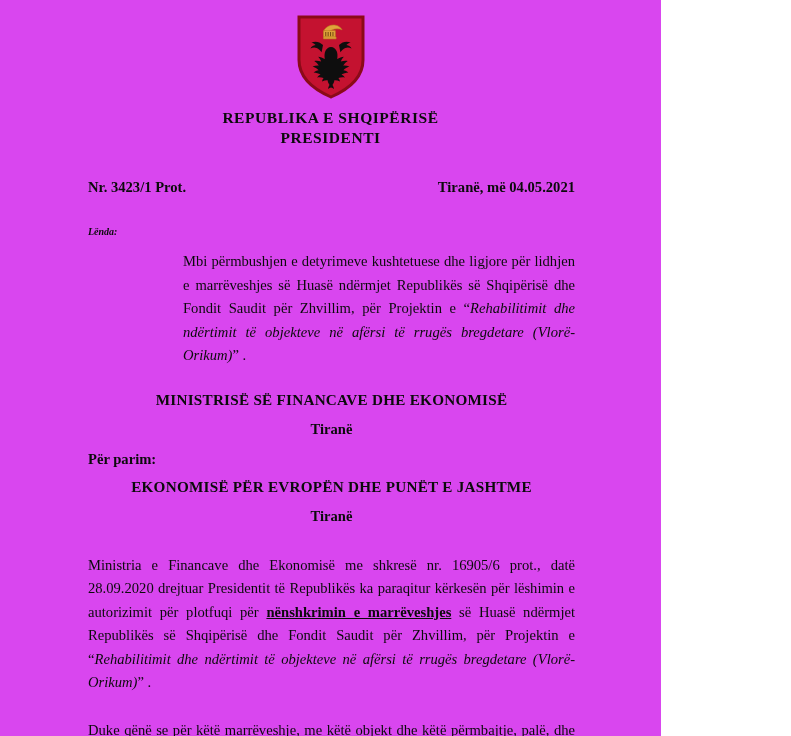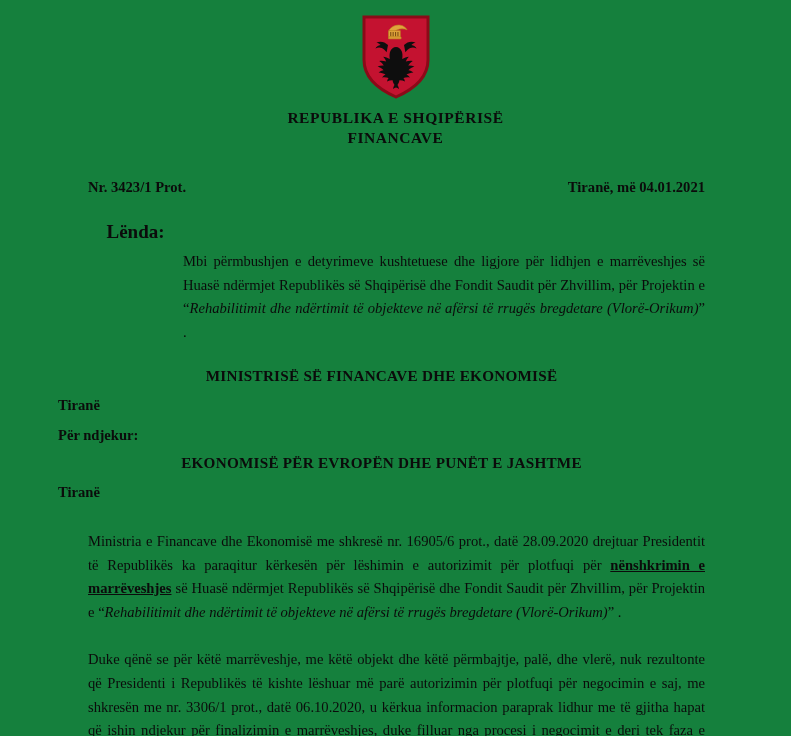--- a/index.html
+++ b/index.html
@@ -10,24 +10,24 @@
   body {
     width: 791px;
     height: 736px;
     overflow: hidden;
     font-family: "Liberation Serif", "DejaVu Serif", serif;
     color: #0b0b0b;
     position: relative;
   }
 
   .page {
-    width: 791px;
+    width: 661px;
     height: 736px;
     position: relative;
-    background: #15803d;
+    background: #d946ef;
     box-sizing: border-box;
   }
 
   
   .letterhead {
     text-align: center;
     padding-top: 14px;
   }
   .crest-wrap {
     display: flex;
@@ -67,53 +67,53 @@
   .ref-right { white-space: nowrap; }
 
   
   .subject-block {
     display: flex;
     margin: 0 86px 0 88px;
     padding-top: 24px;
   }
   .subject-label {
     font-weight: bold;
-    font-size: 19px;
+    font-style: italic;
+    font-size: 10px;
     width: 95px;
     flex: none;
     line-height: 23.5px;
-    text-align: center;
   }
   .subject-text {
     flex: 1;
     text-align: justify;
     font-size: 14.6px;
     line-height: 23.5px;
     hyphens: none;
     margin-top: 30px;
   }
   .subject-text .it { font-style: italic; }
 
   
   .addressee {
-    margin: 0 86px 0 58px;
+    margin: 0 86px 0 88px;
   }
   .addressee-heading {
     text-align: center;
     font-weight: bold;
     font-size: 15.2px;
     letter-spacing: 0.25px;
     padding-top: 22px;
     line-height: 20px;
   }
   .addressee-heading.second {
     padding-top: 8px;
   }
   .city {
-    text-align: left;
+    text-align: center;
     font-weight: bold;
     font-size: 14.6px;
     padding-top: 9px;
     line-height: 20px;
   }
   .cc-label {
     font-weight: bold;
     font-size: 14.6px;
     padding-top: 10px;
     line-height: 20px;
@@ -188,40 +188,40 @@
                    c0.6 -1.7 1.6 -3.3 3 -4.8 c-2.2 0.2 -4.4 1 -6.6 2.3
                    c0.5 -2.7 0.4 -5.5 -0.6 -7.9 c-1 -2.4 -3 -4.1 -5.6 -4.1 z"></path>
 
           <path d="M38 69 c-1.6 1.6 -2.6 3.6 -3 5.9 c1.1 -0.8 2.1 -1.3 3 -1.5
                    c0.9 0.2 1.9 0.7 3 1.5 c-0.4 -2.3 -1.4 -4.3 -3 -5.9 z"></path>
         </g>
       </svg>
     </div>
 
     <div class="org-title">REPUBLIKA E SHQIPËRISË</div>
-    <div class="org-sub">FINANCAVE</div>
+    <div class="org-sub">PRESIDENTI</div>
   </div>
 
   <div class="ref-row">
     <span class="ref-left">Nr. 3423/1 Prot.</span>
-    <span class="ref-right">Tiranë, më 04.01.2021</span>
+    <span class="ref-right">Tiranë, më 04.05.2021</span>
   </div>
 
   <div class="subject-block">
     <div class="subject-label">Lënda:</div>
     <div class="subject-text">
       <span>Mbi përmbushjen e detyrimeve kushtetuese dhe ligjore për lidhjen e marrëveshjes së Huasë ndërmjet Republikës së Shqipërisë dhe Fondit Saudit për Zhvillim, për Projektin e “</span><span class="it">Rehabilitimit dhe ndërtimit të objekteve në afërsi të rrugës bregdetare (Vlorë-Orikum)</span><span>” .</span>
     </div>
   </div>
 
   <div class="addressee">
     <div class="addressee-heading">MINISTRISË SË FINANCAVE DHE EKONOMISË</div>
     <div class="city">Tiranë</div>
 
-    <div class="cc-label">Për ndjekur:</div>
+    <div class="cc-label">Për parim:</div>
 
     <div class="addressee-heading second">EKONOMISË PËR EVROPËN DHE PUNËT E JASHTME</div>
     <div class="city">Tiranë</div>
   </div>
 
   <div class="body-block">
 
     <p class="para first"><span>Ministria e Financave dhe Ekonomisë me shkresë nr. 16905/6 prot., datë 28.09.2020 drejtuar Presidentit të Republikës ka paraqitur kërkesën për lëshimin e autorizimit për plotfuqi për </span><span class="bu">nënshkrimin e marrëveshjes</span><span> së Huasë ndërmjet Republikës së Shqipërisë dhe Fondit Saudit për Zhvillim, për Projektin e “</span><span class="it">Rehabilitimit dhe ndërtimit të objekteve në afërsi të rrugës bregdetare (Vlorë-Orikum)</span><span>” .</span></p>
 
     <p class="para">Duke qënë se për këtë marrëveshje, me këtë objekt dhe këtë përmbajtje, palë, dhe vlerë, nuk rezultonte që Presidenti i Republikës të kishte lëshuar më parë autorizimin për plotfuqi për negocimin e saj, me shkresën me nr. 3306/1 prot., datë 06.10.2020, u kërkua informacion paraprak lidhur me të gjitha hapat që ishin ndjekur për finalizimin e marrëveshjes, duke filluar nga procesi i negocimit e deri tek faza e kërkesës për nënshkrimin e marrëveshjes së sipërcituar, pas miratimit në parim nga Këshilli i Ministrave.</p>

